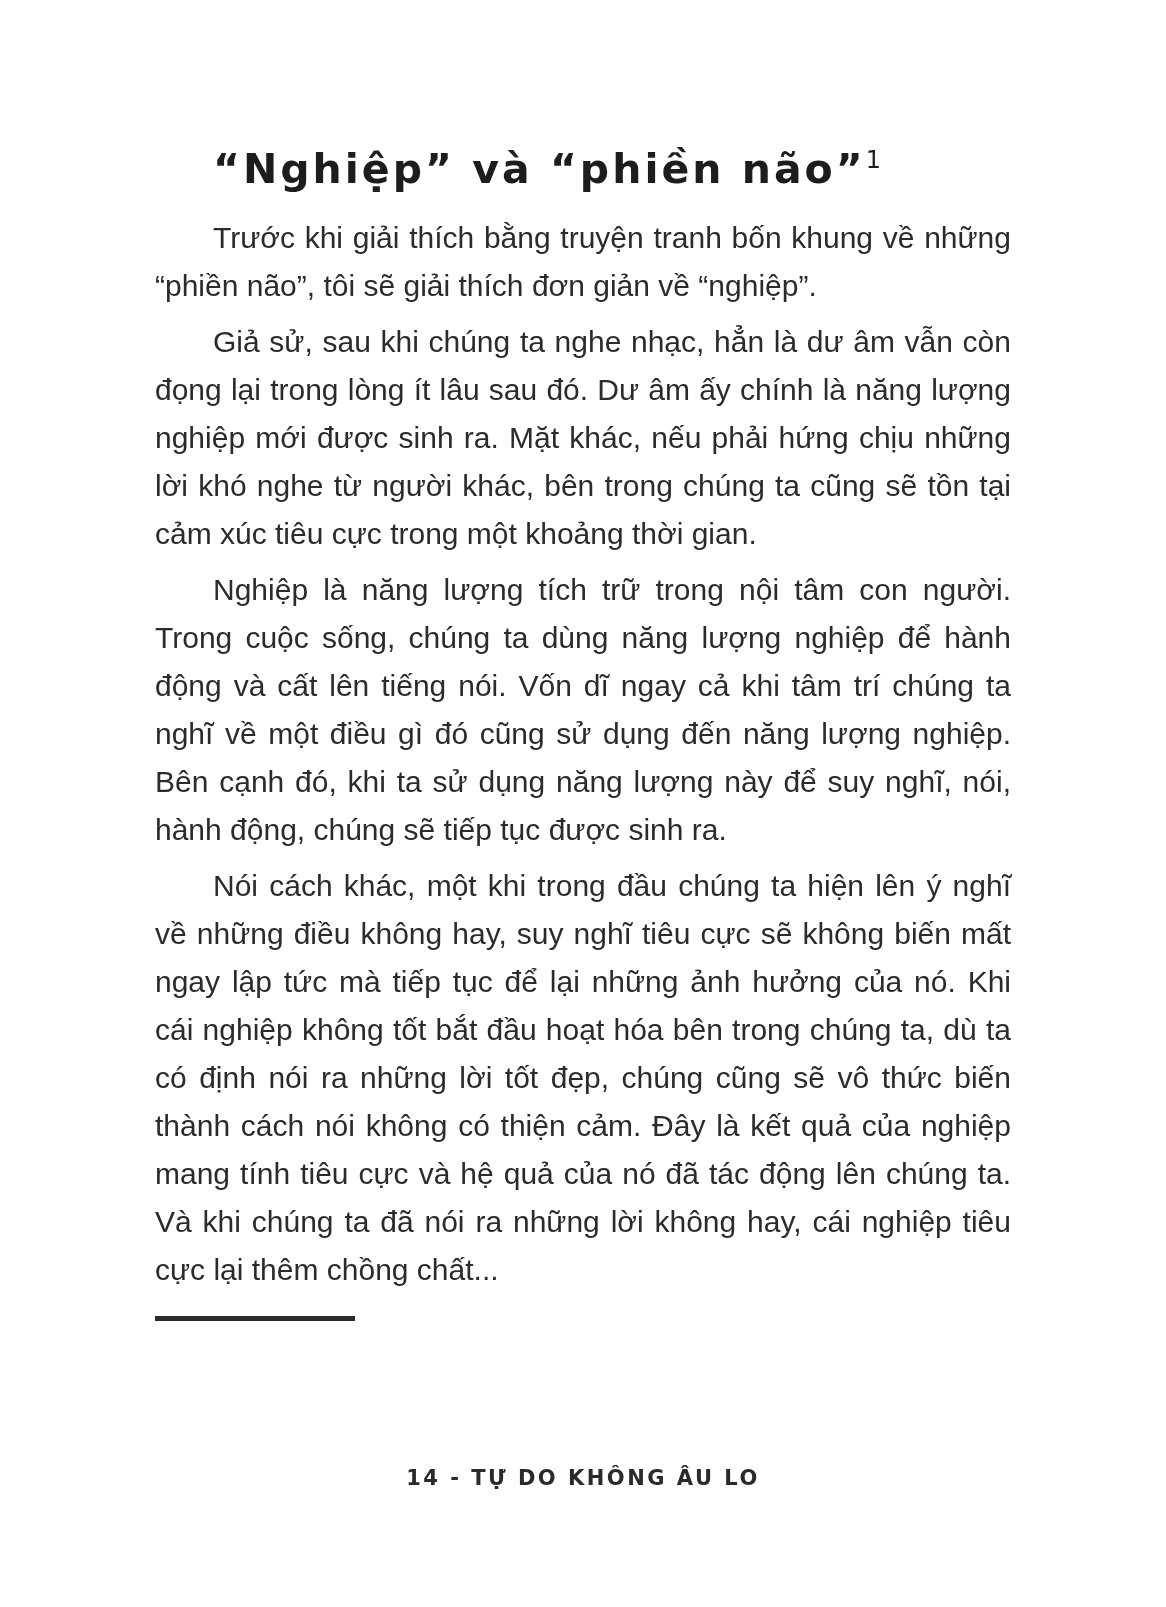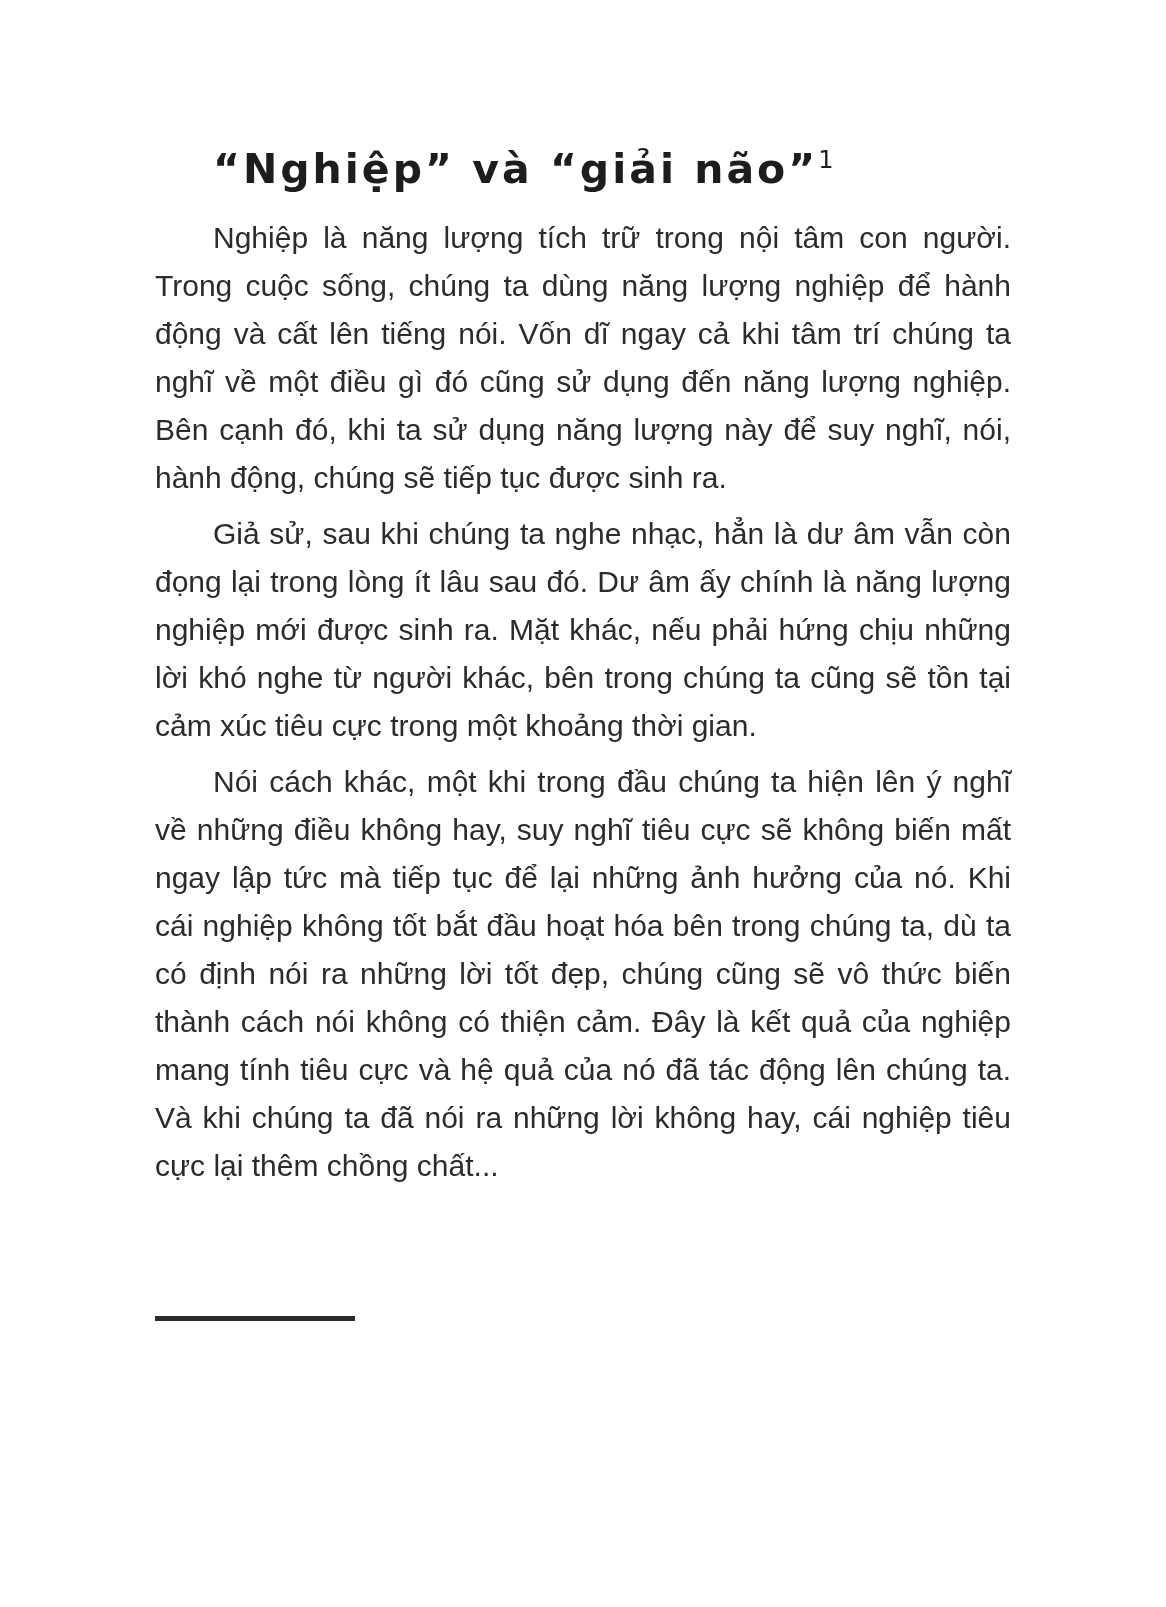--- a/index.html
+++ b/index.html
@@ -84,29 +84,31 @@
     color: #2a2a2a;
   }
 </style>
 </head>
 <body>
 
 <div class="page">
 
   <div class="content">
 
-    <h1 class="chapter-title"><span>“Nghiệp” và “giải não”</span><sup>1</sup></h1>
+    <h1 class="chapter-title"><span>“Nghiệp” và “phiền não”</span><sup>1</sup></h1>
 
+    <p class="body-para">Trước khi giải thích bằng truyện tranh bốn khung về những “phiền não”, tôi sẽ giải thích đơn giản về “nghiệp”.</p>
+
+    <p class="body-para">Giả sử, sau khi chúng ta nghe nhạc, hẳn là dư âm vẫn còn đọng lại trong lòng ít lâu sau đó. Dư âm ấy chính là năng lượng nghiệp mới được sinh ra. Mặt khác, nếu phải hứng chịu những lời khó nghe từ người khác, bên trong chúng ta cũng sẽ tồn tại cảm xúc tiêu cực trong một khoảng thời gian.</p>
 
     <p class="body-para">Nghiệp là năng lượng tích trữ trong nội tâm con người. Trong cuộc sống, chúng ta dùng năng lượng nghiệp để hành động và cất lên tiếng nói. Vốn dĩ ngay cả khi tâm trí chúng ta nghĩ về một điều gì đó cũng sử dụng đến năng lượng nghiệp. Bên cạnh đó, khi ta sử dụng năng lượng này để suy nghĩ, nói, hành động, chúng sẽ tiếp tục được sinh ra.</p>
-
-    <p class="body-para">Giả sử, sau khi chúng ta nghe nhạc, hẳn là dư âm vẫn còn đọng lại trong lòng ít lâu sau đó. Dư âm ấy chính là năng lượng nghiệp mới được sinh ra. Mặt khác, nếu phải hứng chịu những lời khó nghe từ người khác, bên trong chúng ta cũng sẽ tồn tại cảm xúc tiêu cực trong một khoảng thời gian.</p>
 
     <p class="body-para">Nói cách khác, một khi trong đầu chúng ta hiện lên ý nghĩ về những điều không hay, suy nghĩ tiêu cực sẽ không biến mất ngay lập tức mà tiếp tục để lại những ảnh hưởng của nó. Khi cái nghiệp không tốt bắt đầu hoạt hóa bên trong chúng ta, dù ta có định nói ra những lời tốt đẹp, chúng cũng sẽ vô thức biến thành cách nói không có thiện cảm. Đây là kết quả của nghiệp mang tính tiêu cực và hệ quả của nó đã tác động lên chúng ta. Và khi chúng ta đã nói ra những lời không hay, cái nghiệp tiêu cực lại thêm chồng chất...</p>
 
   </div>
 
   <div class="footnote-block">
     <div class="footnote-rule"></div>
   </div>
 
+  <div class="page-footer"><span>14</span><span> - </span><span>TỰ DO KHÔNG ÂU LO</span></div>
 
 </div>
 
 </body></html>

